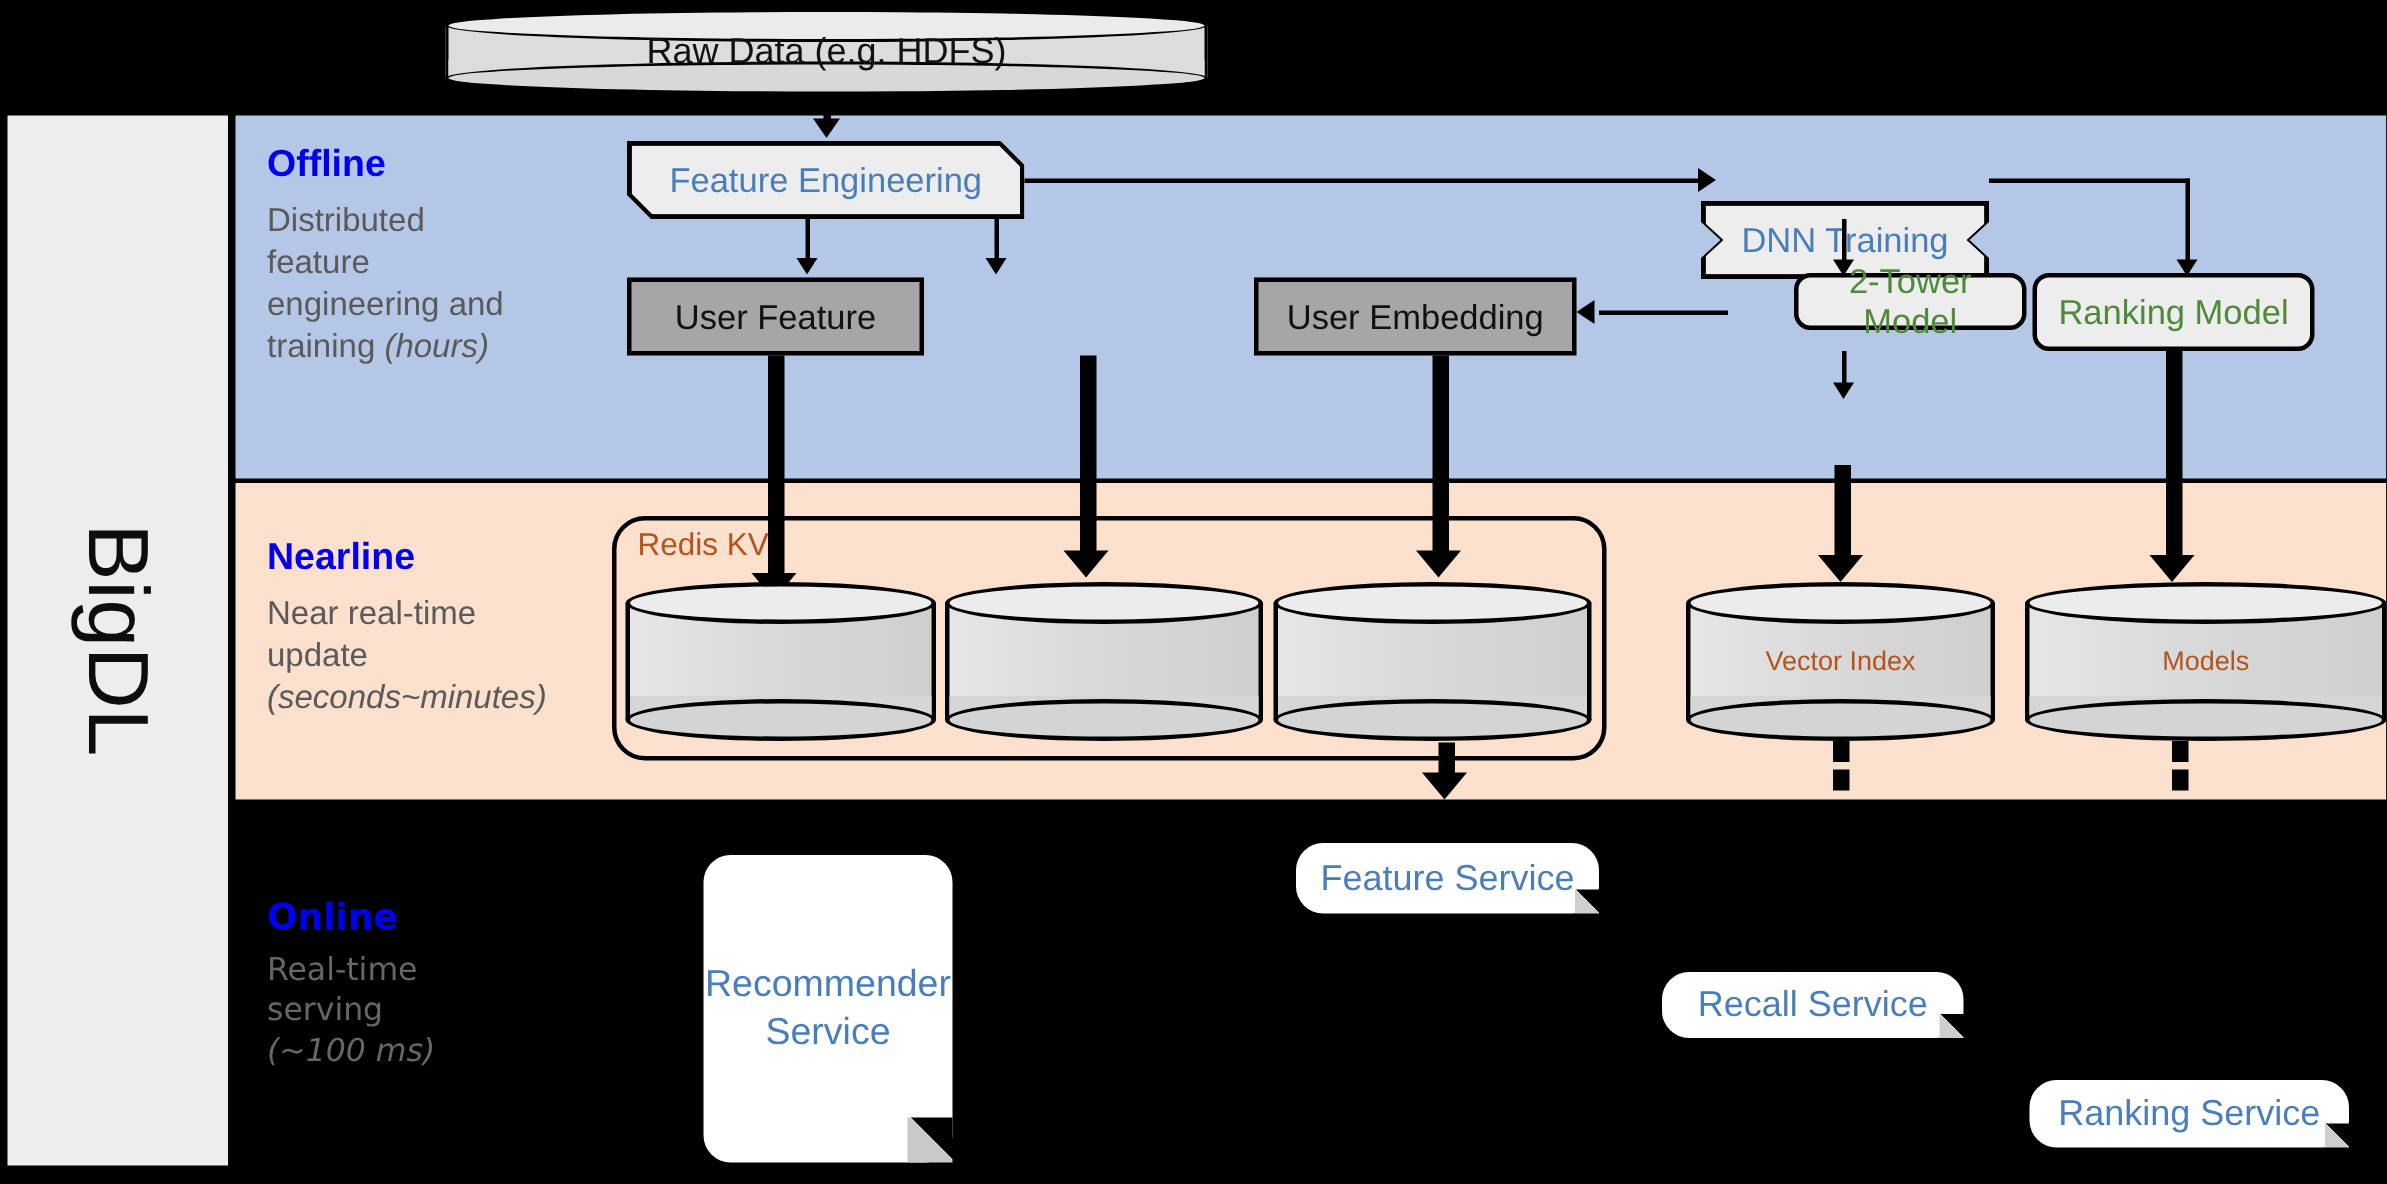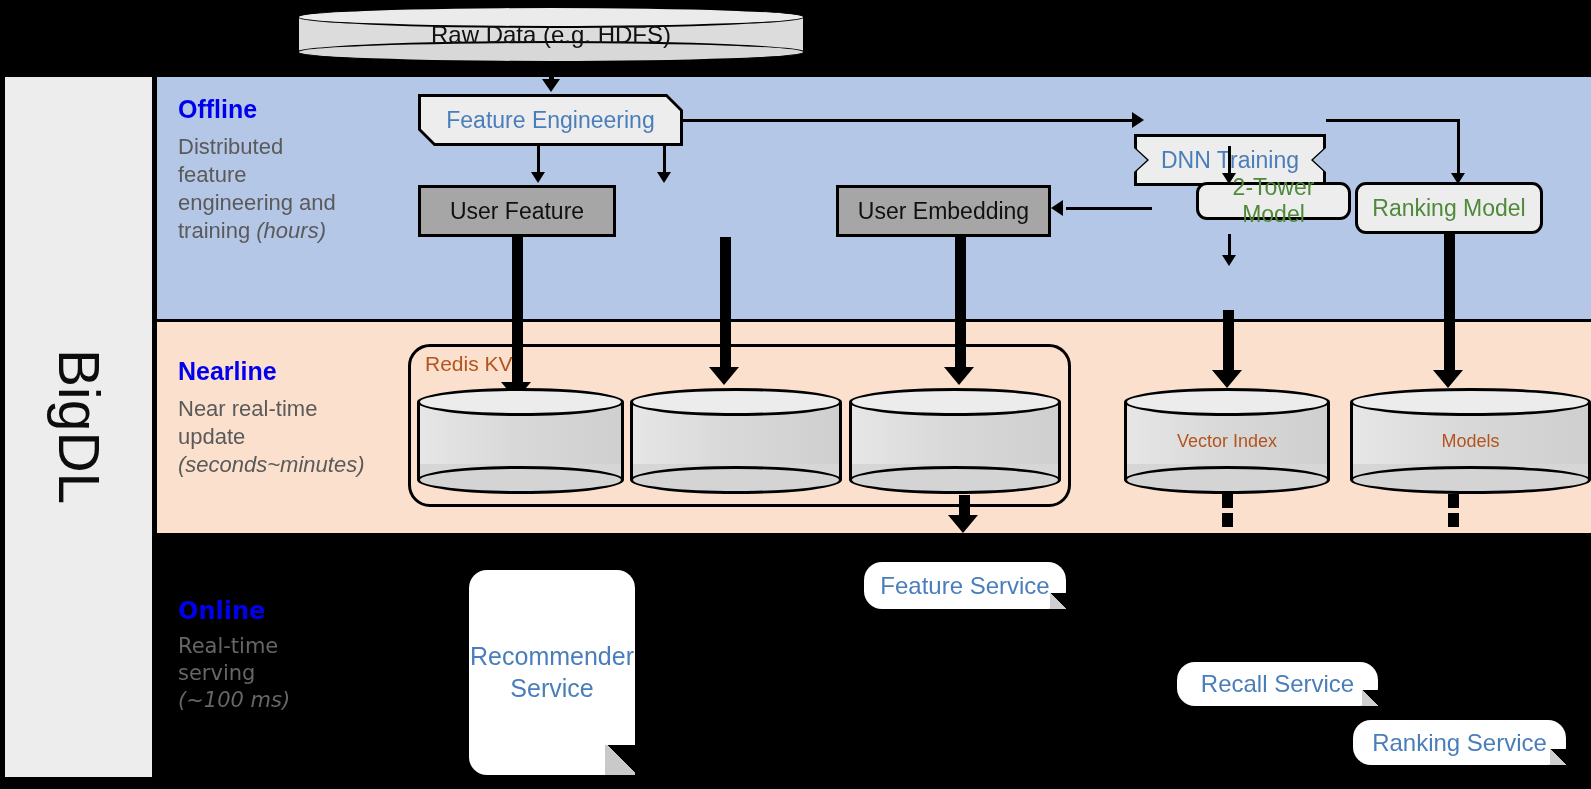--- a/index.html
+++ b/index.html
@@ -277,21 +277,21 @@
     <span>Recommender
 Service</span>
     <div class="fold"></div>
   </div>
 
   <div class="doc doc-sm" style="left:864px;top:562px;width:202px;height:47px;">
     <span>Feature Service</span>
     <div class="fold"></div>
   </div>
 
-  <div class="doc doc-sm" style="left:1177px;top:648px;width:201px;height:44px;margin-top:14px;">
+  <div class="doc doc-sm" style="left:1108px;top:648px;width:201px;height:44px;">
     <span>Recall Service</span>
     <div class="fold"></div>
   </div>
 
   <div class="doc doc-sm" style="left:1353px;top:720px;width:213px;height:45px;">
     <span>Ranking Service</span>
     <div class="fold"></div>
   </div>
 
 </div>

